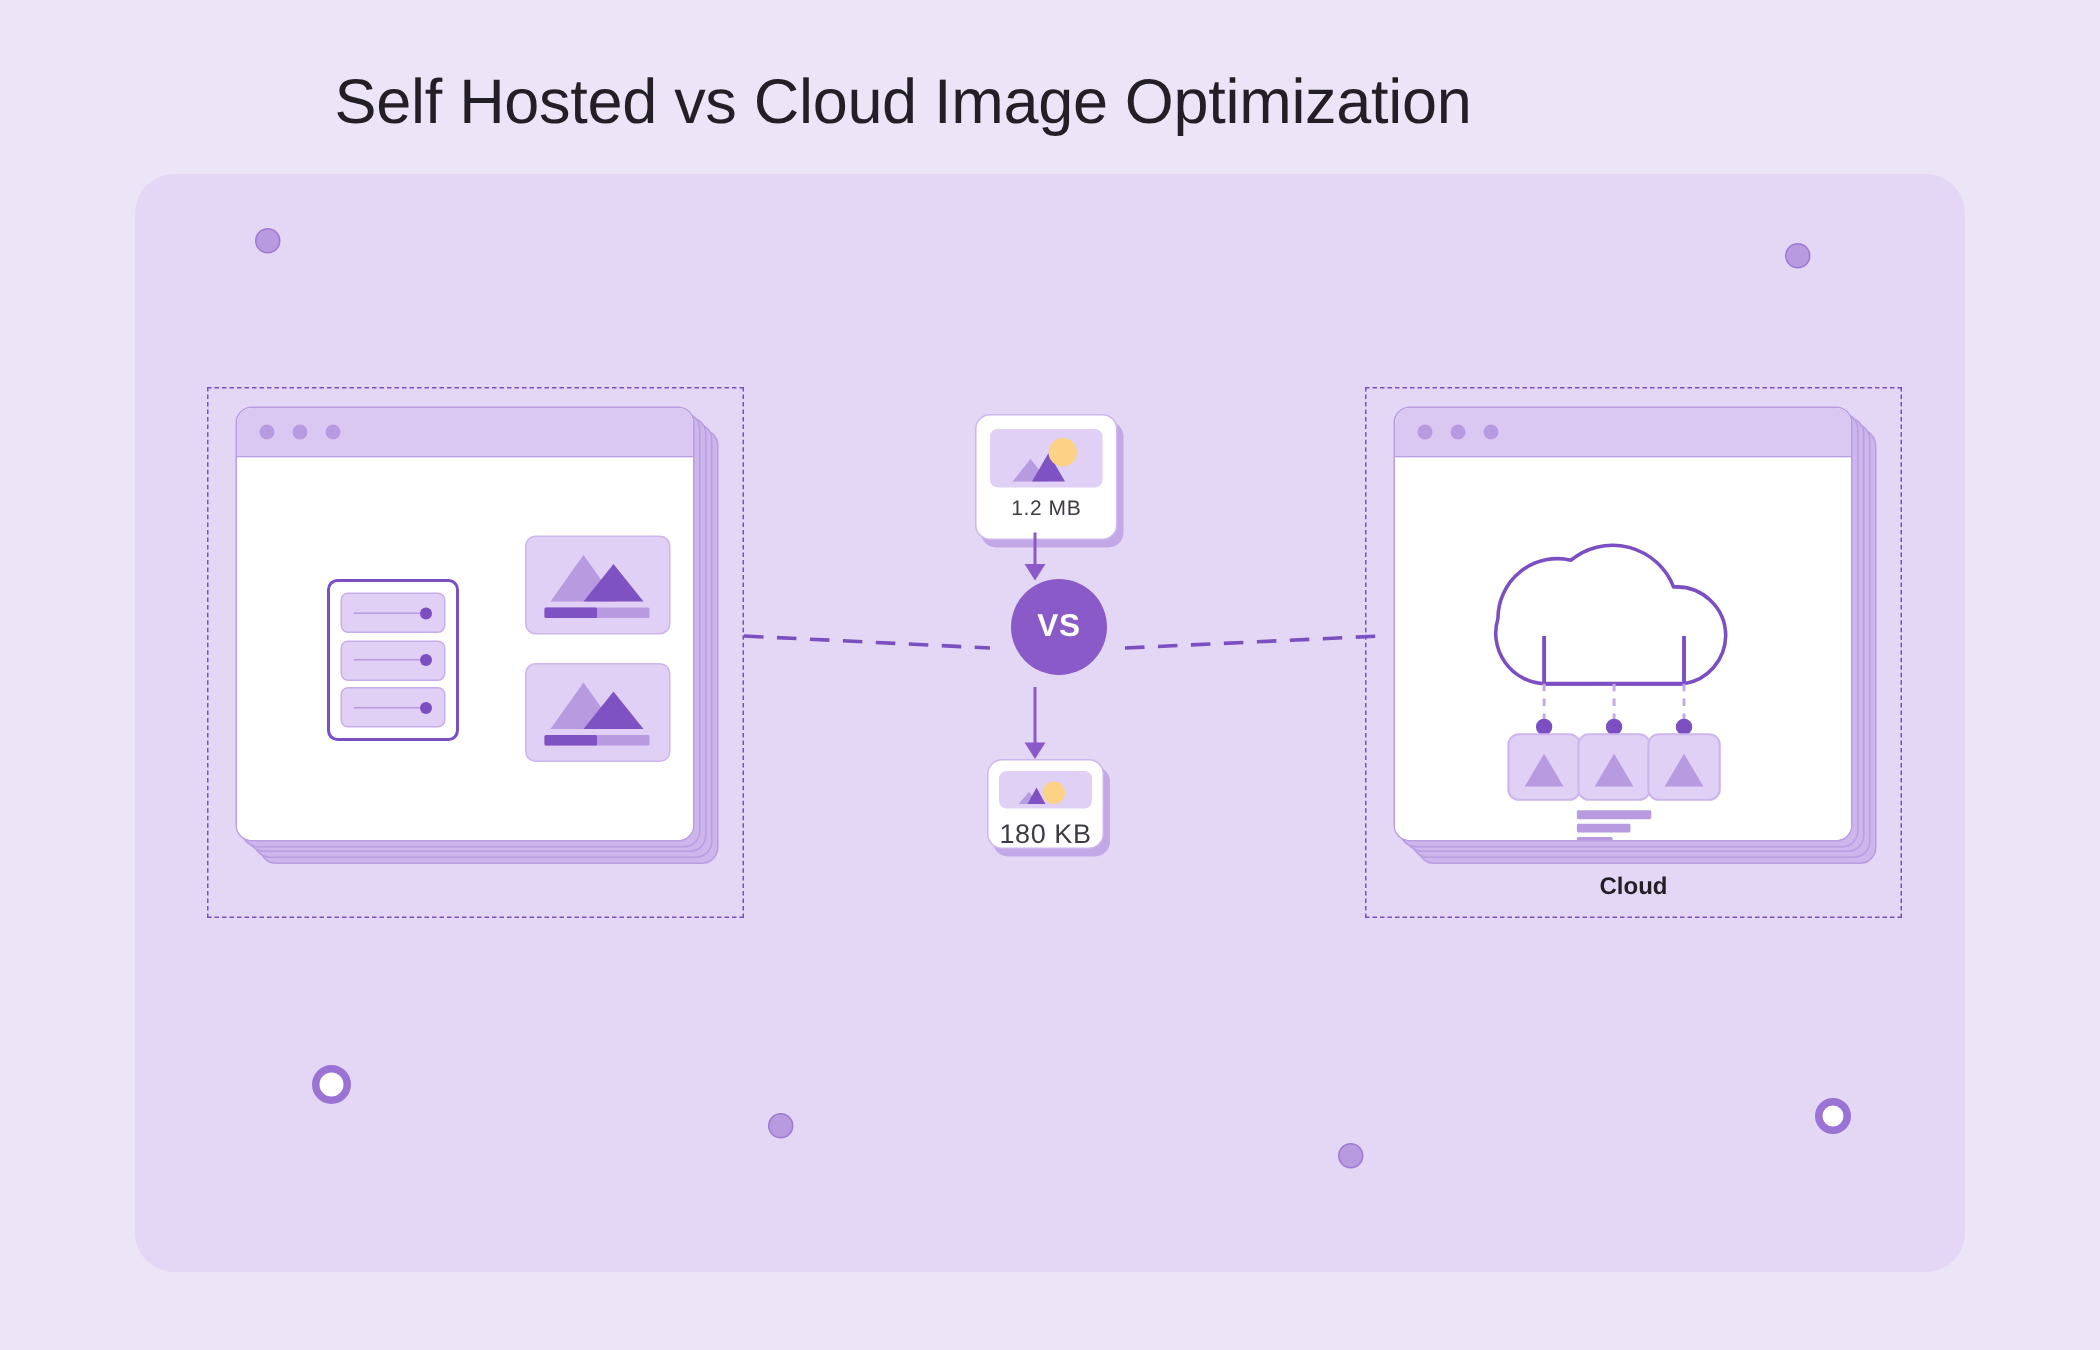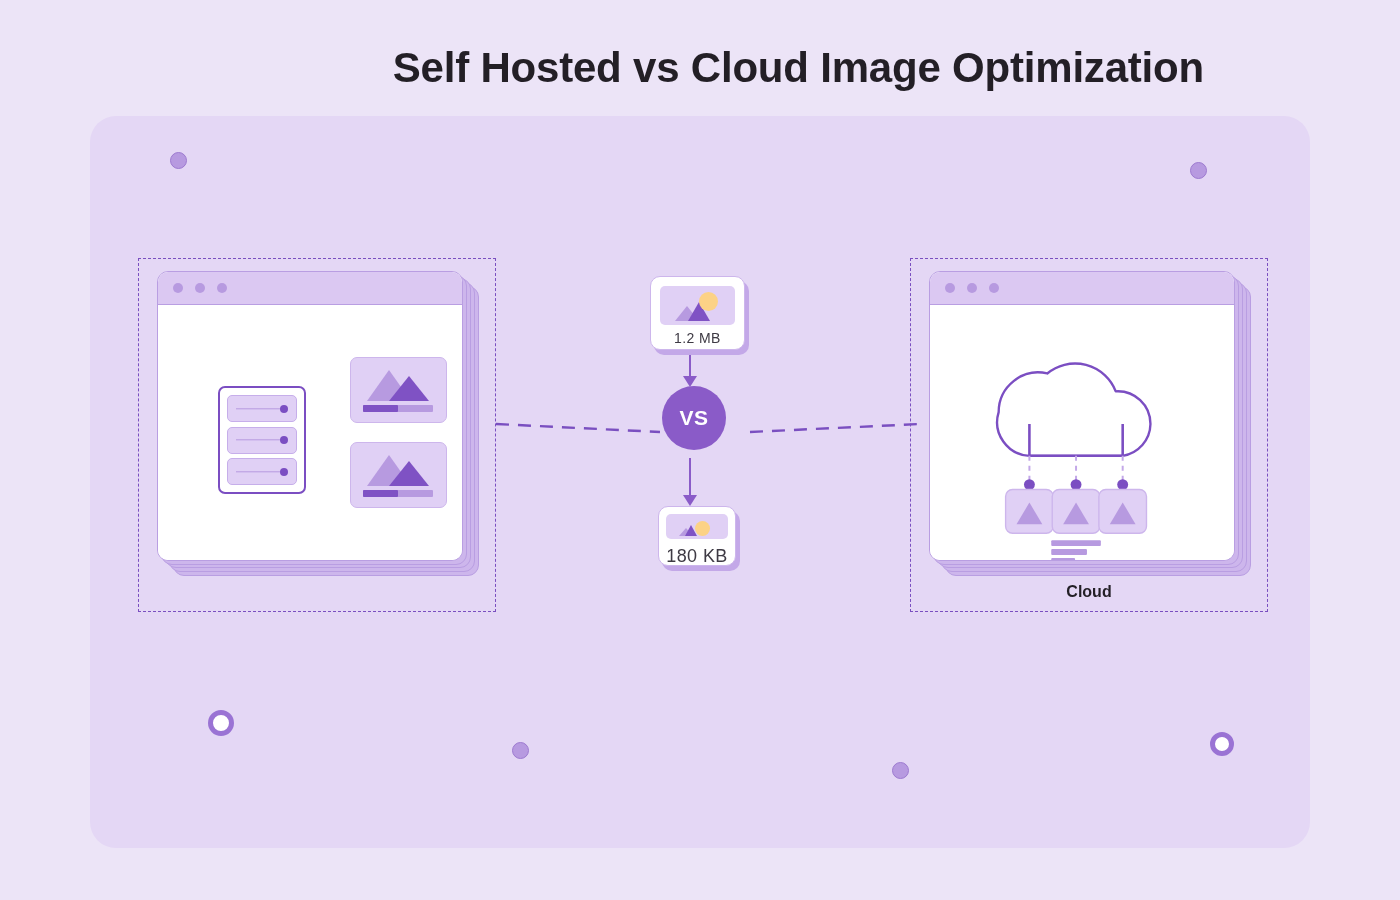--- a/index.html
+++ b/index.html
@@ -12,23 +12,23 @@
     overflow: hidden;
     position: relative;
   }
 
   
   .page-title {
     position: absolute;
     top: 44px;
     left: 0;
     width: 1204px;
-    text-align: right;
+    text-align: center;
     font-size: 42px;
-    font-weight: bold;
+    font-weight: normal;
     color: #231f26;
     letter-spacing: -0.2px;
     font-stretch: condensed;
   }
 
   
   .stage {
     position: absolute;
     left: 90px;
     top: 116px;
@@ -216,21 +216,21 @@
   .size-card {
     position: absolute;
     background: #ffffff;
     border: 1.5px solid #cdb6ec;
     border-radius: 10px;
     box-shadow: 4px 5px 0 #c3a8e8;
     text-align: center;
   }
   .size-card.top {
     left: 0px; top: 0px;
-    width: 95px; height: 74px;
+    width: 95px; height: 84px;
     padding: 9px 9px 0 9px;
   }
   .size-card.bottom {
     left: 8px; top: 230px;
     width: 78px; height: 60px;
     padding: 7px 7px 0 7px;
   }
 
   .thumb {
     position: relative;
@@ -278,21 +278,21 @@
     font-size: 14px;
     color: #3e3a44;
     line-height: 1.9;
     letter-spacing: 0.4px;
   }
   .size-card.bottom .size-label { font-size: 18px; line-height: 1.9; }
 
   
   .vs-badge {
     position: absolute;
-    left: 12px; top: 110px;
+    left: 24px; top: 110px;
     width: 64px; height: 64px;
     border-radius: 50%;
     background: #8a5bc8;
     display: flex;
     align-items: center;
     justify-content: center;
     color: #ffffff;
     font-size: 21px;
     font-weight: bold;
     letter-spacing: 0.5px;

